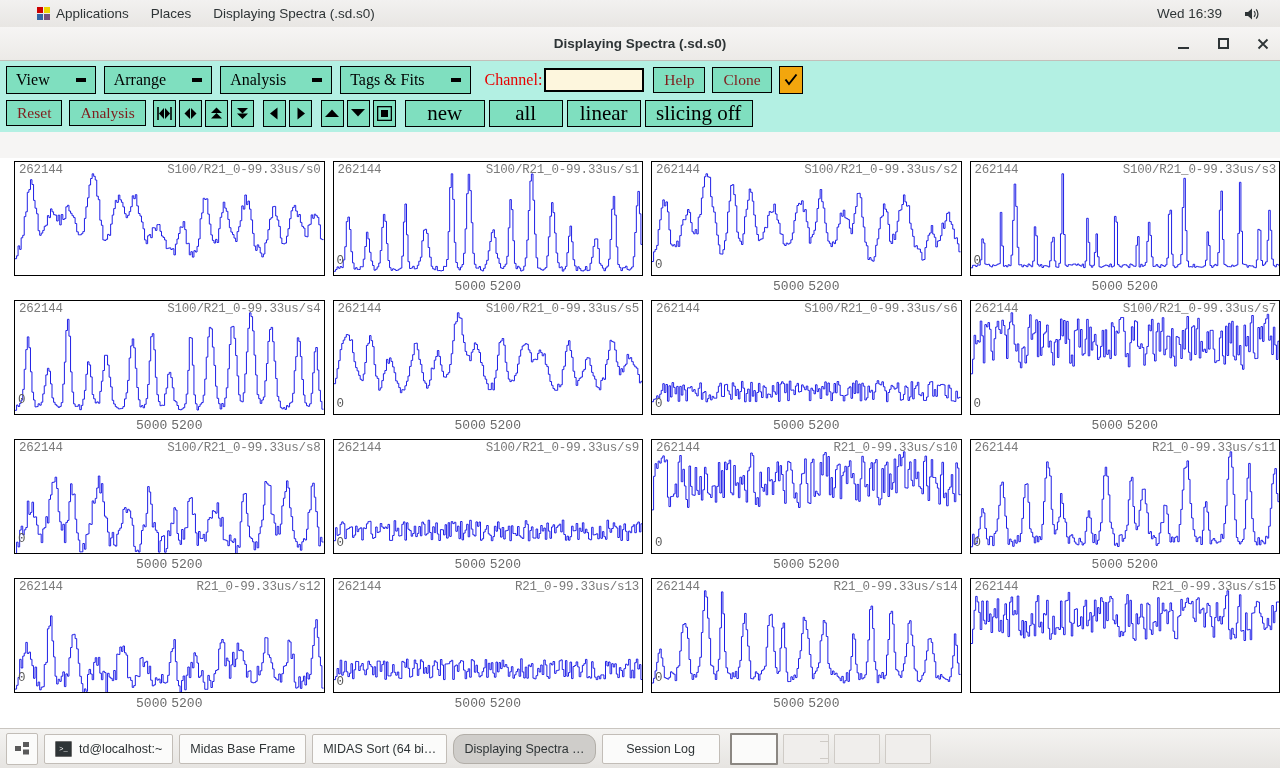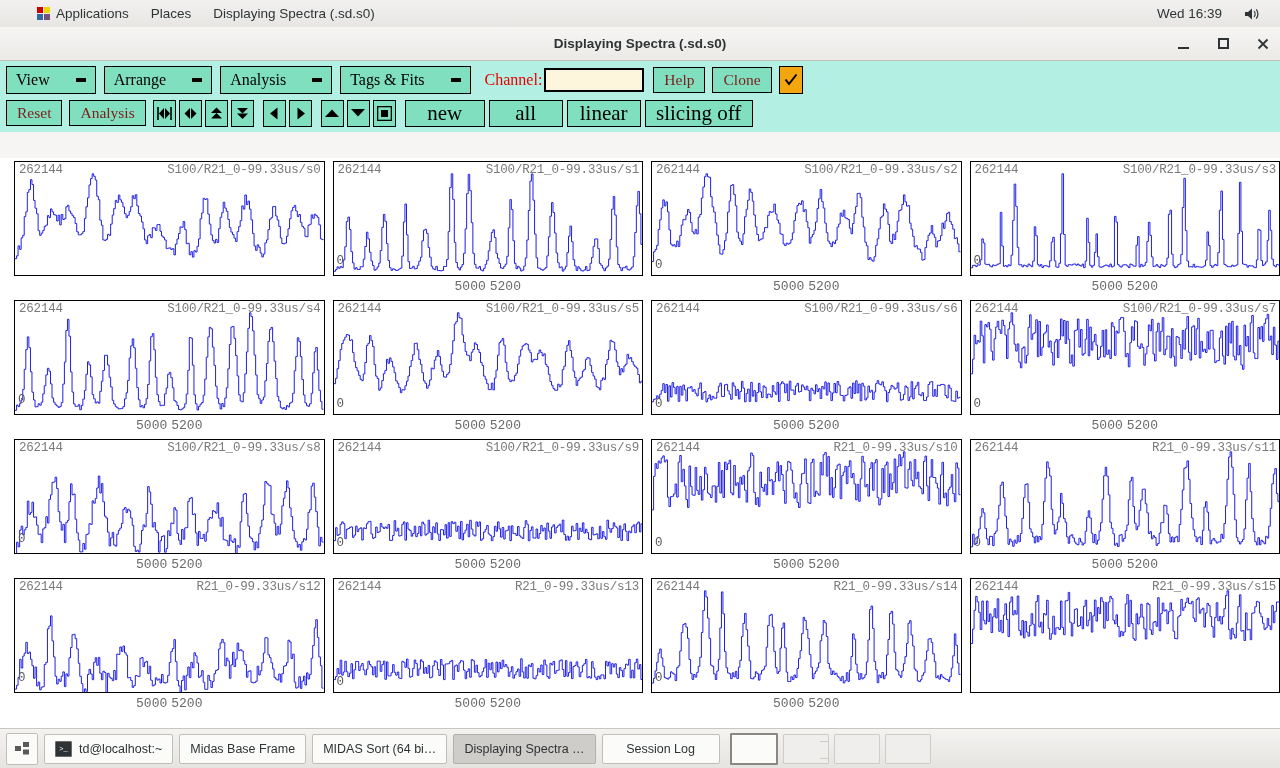--- a/index.html
+++ b/index.html
@@ -153,21 +153,21 @@
   #show-desktop{
     width:30px;height:30px;border:1px solid #c2bdb7;background:#fbfbfa;border-radius:2px;
     display:flex;align-items:center;justify-content:center;cursor:pointer;
   }
   .task-btn{
     height:30px;min-width:118px;border:1px solid #c2bdb7;background:#fbfbfa;border-radius:2px;
     display:flex;align-items:center;justify-content:center;gap:7px;
     font-size:12.5px;color:#2e3436;padding:0 10px;box-sizing:border-box;cursor:pointer;
     white-space:nowrap;
   }
-  .task-btn.active{background:#cfcdca;border-color:#b2aea8;}
+  .task-btn.active{background:#cfcdca;border-color:#b2aea8;border-radius:11px;}
   .task-btn.term{justify-content:flex-start;}
   .term-ico{
     width:15px;height:14px;background:#2e3436;border:1px solid #6b6b6b;border-radius:1px;
     color:#fff;font-size:7px;font-family:"Liberation Mono",monospace;
     display:flex;align-items:center;justify-content:center;flex:none;
   }
   #ws-switcher{margin-left:4px;display:flex;gap:5px;align-items:center;}
   .ws{width:44px;height:28px;border:1px solid #cfcbc6;background:#f0eeec;border-radius:1px;cursor:pointer;}
   .ws.active{border:2px solid #8b8782;background:#fbfbfa;}
   .ws.half{position:relative;}

